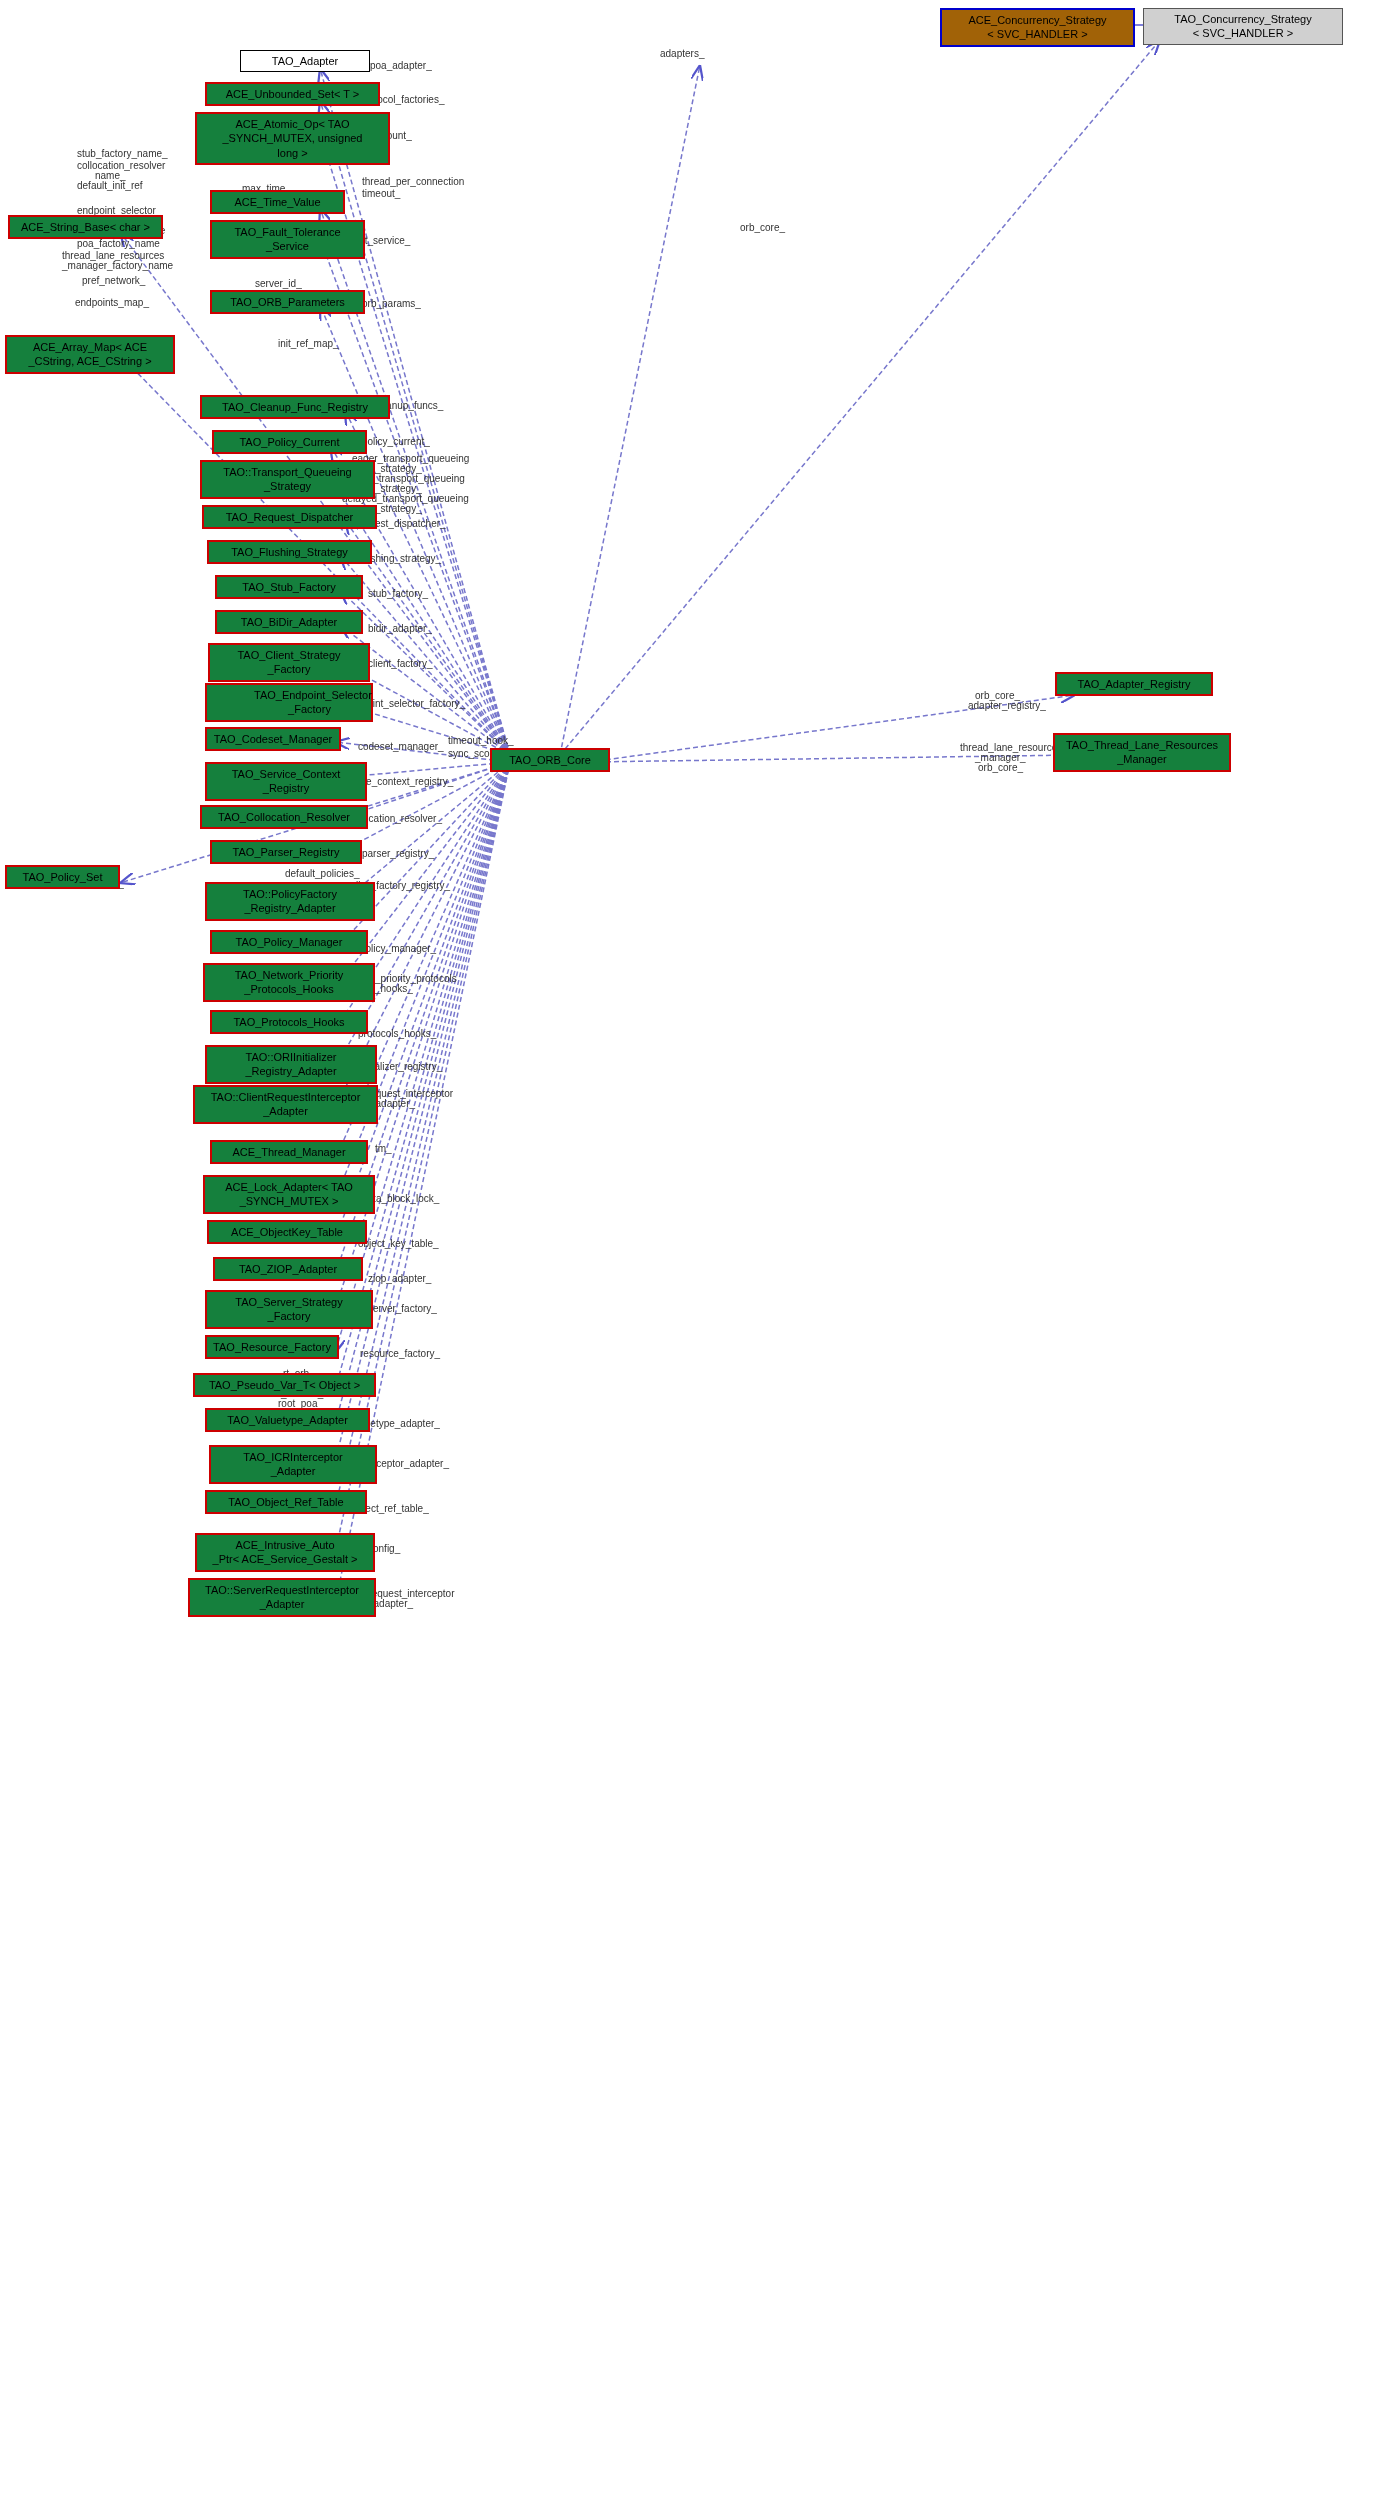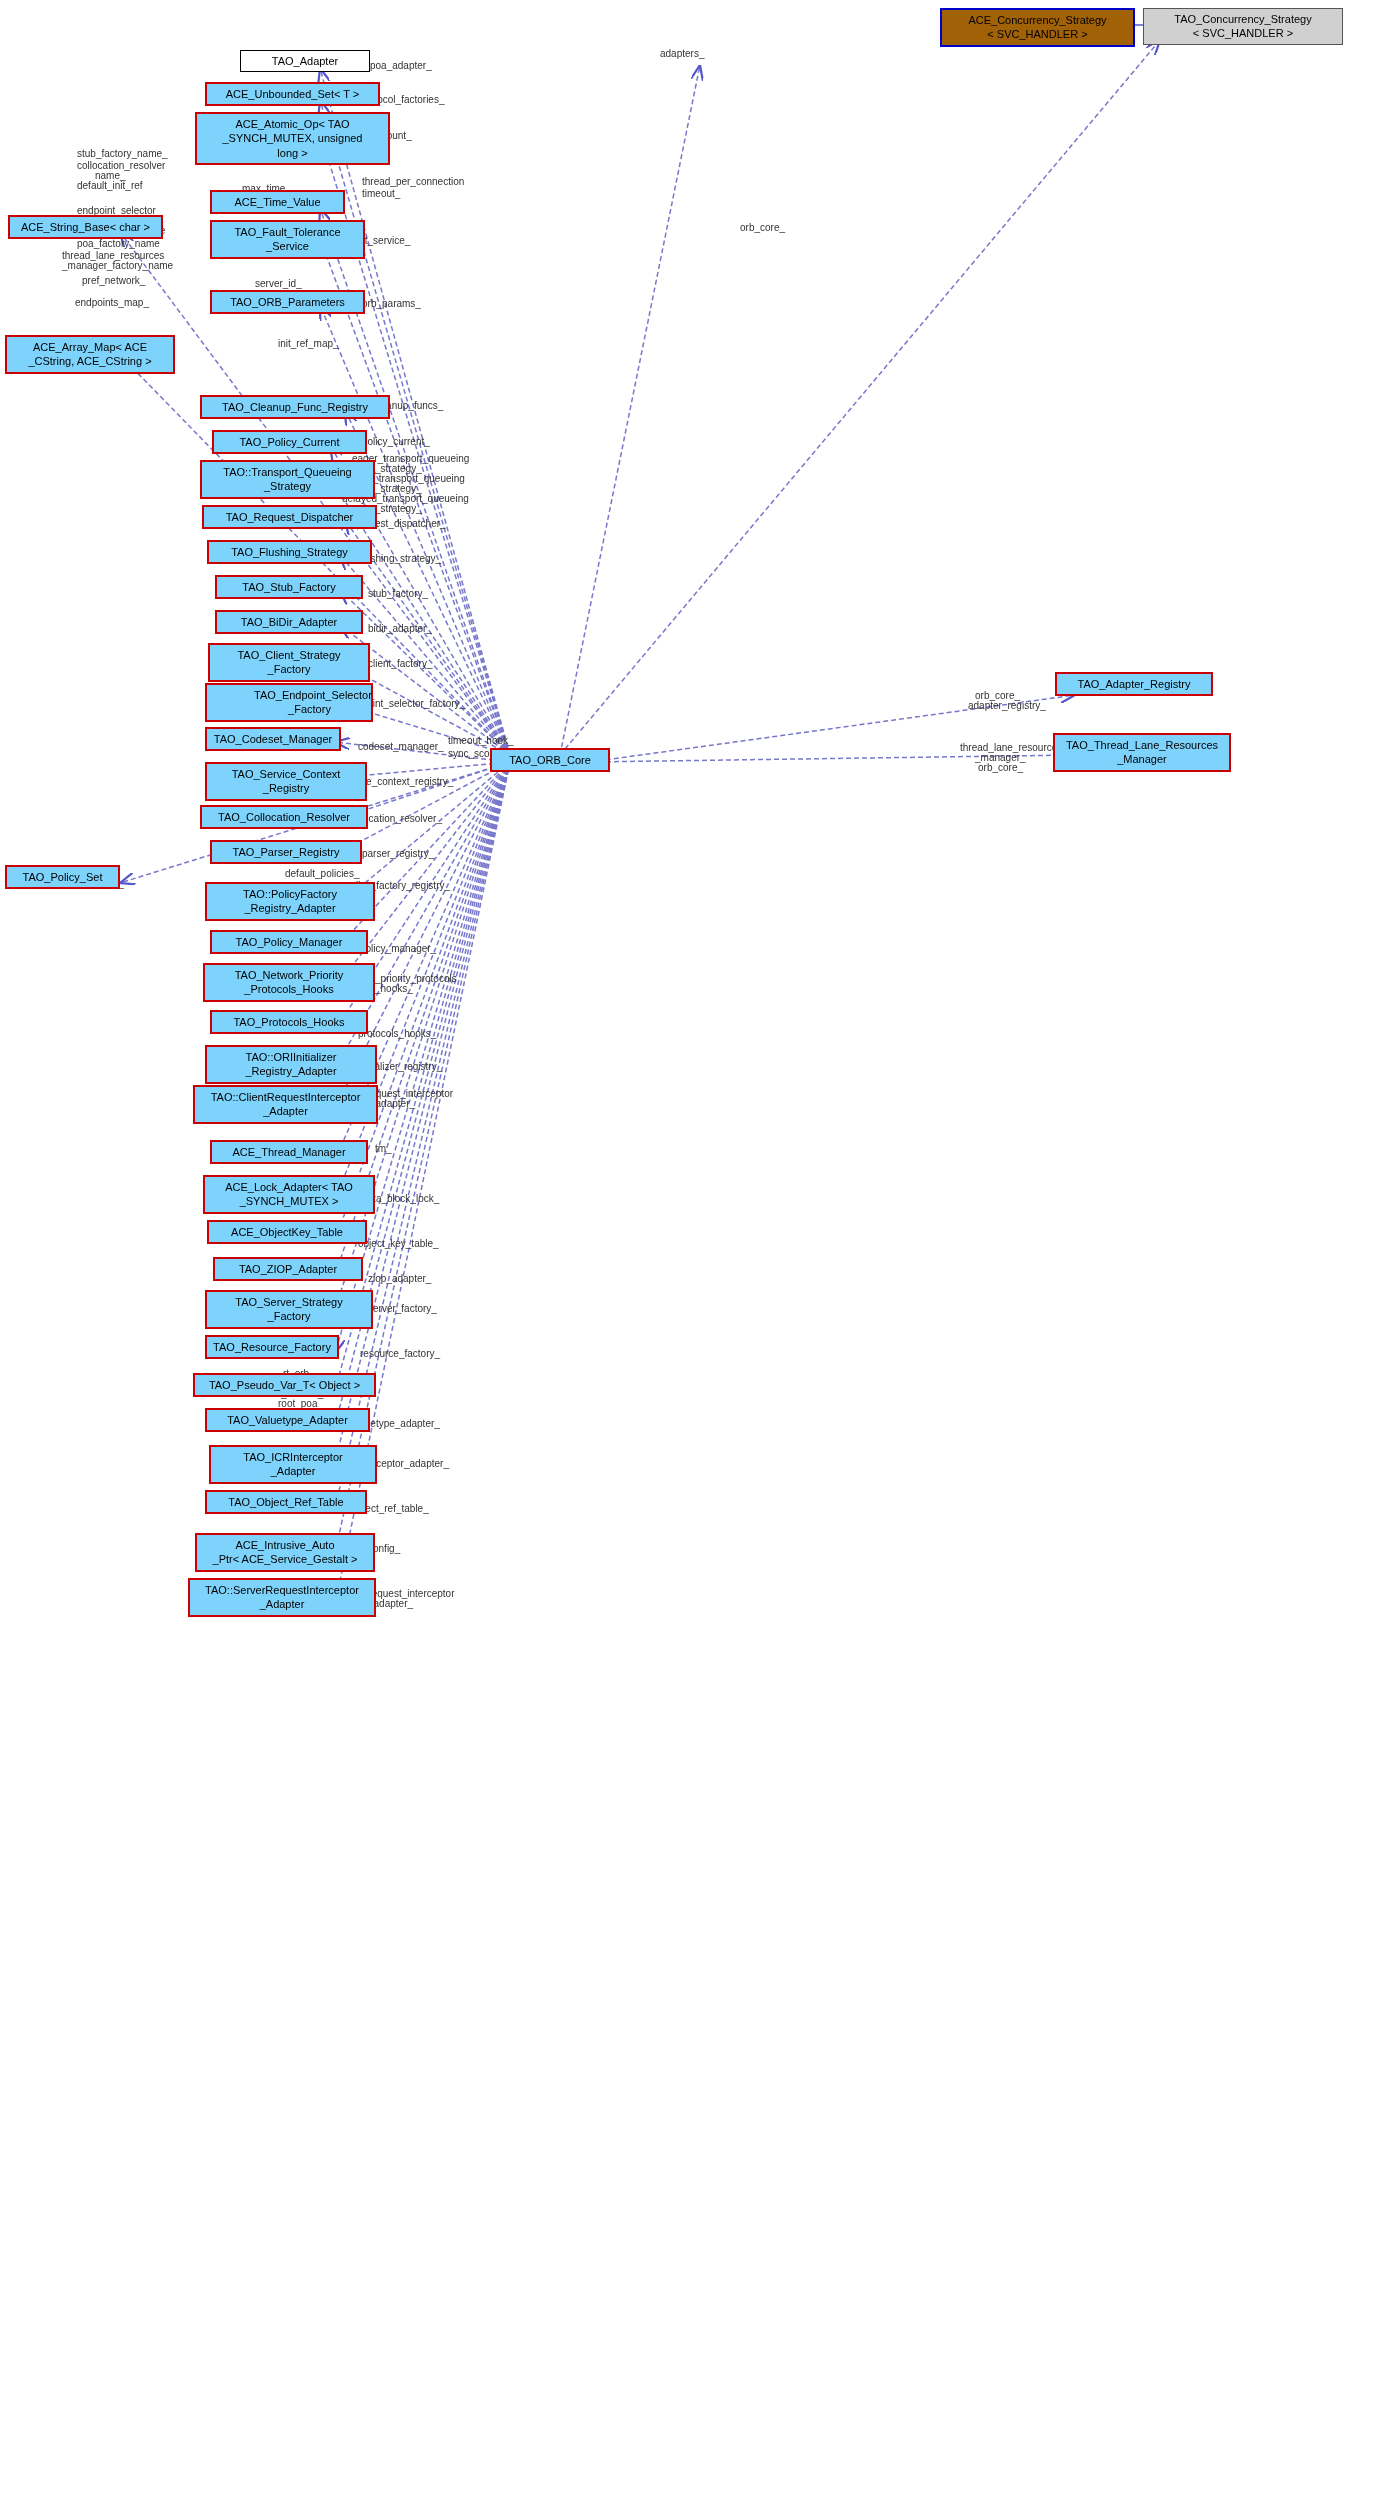--- a/index.html
+++ b/index.html
@@ -22,21 +22,21 @@
       border: 1px solid #000;
       background: #ffffff;
       padding: 3px 6px;
       text-align: center;
       font-size: 11px;
       line-height: 1.3;
       white-space: nowrap;
     }
     .node.red-border {
       border: 2px solid #cc0000;
-      background: #7dd3fc;
+      background: #15803d;
     }
     .node.blue-border {
       border: 2px solid #0000cc;
       background: #a16207;
     }
     .node.gray-fill {
       background: #d0d0d0;
       border: 1px solid #555;
     }
     .edge-label {

